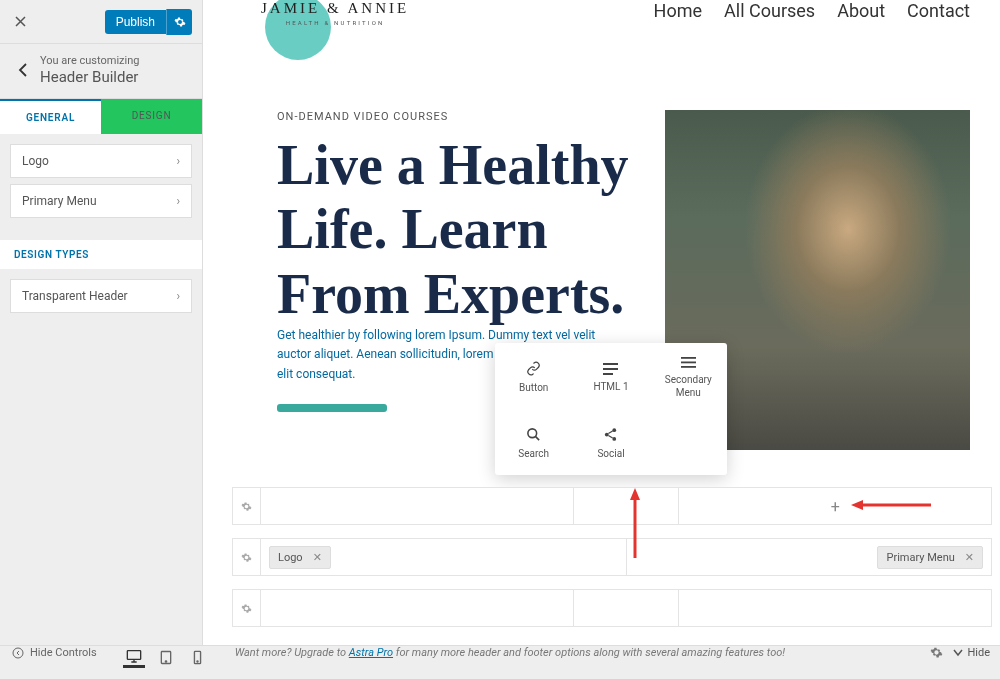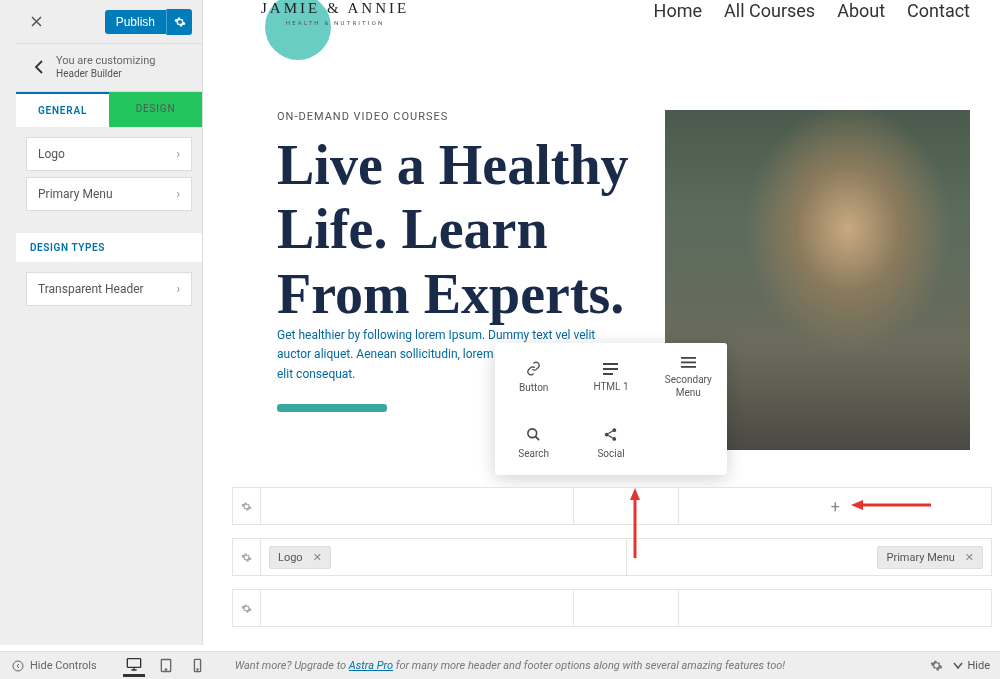--- a/index.html
+++ b/index.html
@@ -1,29 +1,29 @@
 <!DOCTYPE html>
 <html><head>
 <meta charset="utf-8">
 <style>
 * { margin: 0; padding: 0; box-sizing: border-box; }
 body { font-family: -apple-system, BlinkMacSystemFont, "Segoe UI", Roboto, sans-serif; font-size: 13px; color: #333; background: #fff; width: 1000px; height: 679px; overflow: hidden; position: relative; }
 
 
-.sidebar { position: absolute; left: 0; top: 0; width: 203px; height: 645px; background: #eeeeee; border-right: 1px solid #ddd; padding-left: 16px; }
+.sidebar { position: absolute; left: 0; top: 0; width: 203px; height: 645px; background: #eeeeee; border-right: 1px solid #ddd; }
 .sidebar-top { height: 44px; display: flex; align-items: center; justify-content: space-between; padding: 0 10px; border-bottom: 1px solid #ddd; background: #eee; }
 .close-x { width: 20px; height: 20px; display: flex; align-items: center; justify-content: center; cursor: pointer; color: #555; font-size: 14px; }
 .publish-group { display: flex; align-items: center; gap: 0; }
 .publish-btn { background: #007cba; color: #fff; border: none; padding: 5px 11px; font-size: 12px; cursor: pointer; border-radius: 3px 0 0 3px; }
 .publish-gear { background: #007cba; color: #fff; width: 26px; height: 26px; display: flex; align-items: center; justify-content: center; border-radius: 0 3px 3px 0; border-left: 1px solid rgba(255,255,255,0.3); cursor: pointer; }
 .section-head { display: flex; align-items: center; padding: 10px 14px 12px 10px; border-bottom: 1px solid #ddd; }
 .back-chev { width: 24px; height: 24px; display: flex; align-items: center; justify-content: center; cursor: pointer; margin-right: 6px; }
 .head-text { flex: 1; }
 .head-small { font-size: 11px; color: #666; }
-.head-title { font-size: 10px; color: #555; margin-top: 1px; }
+.head-title { font-size: 15px; color: #555; margin-top: 1px; }
 .tabs { display: flex; background: #22c55e; }
 .tab { flex: 1; text-align: center; padding: 11px 0; font-size: 10px; letter-spacing: 0.8px; color: #555; cursor: pointer; }
 .tab.active { background: #fff; color: #0073aa; border-top: 2px solid #0073aa; font-weight: 600; }
 .tab.inactive { color: #555; }
 .list-items { padding: 10px; }
 .list-item { background: #fff; border: 1px solid #ddd; padding: 9px 11px; display: flex; align-items: center; justify-content: space-between; margin-bottom: 6px; cursor: pointer; font-size: 12px; color: #555; }
 .chev-right { color: #888; }
 .section-label { background: #fff; padding: 9px 14px; font-size: 10px; letter-spacing: 0.6px; color: #0073aa; font-weight: 600; margin-top: 6px; }
 
 
@@ -65,21 +65,21 @@
 .bcell .plus { color: #888; font-size: 16px; cursor: pointer; }
 .chip { background: #eaeaea; border: 1px solid #ddd; padding: 4px 8px; font-size: 11px; color: #555; display: flex; align-items: center; gap: 10px; border-radius: 2px; }
 .chip .x { color: #888; cursor: pointer; font-size: 11px; }
 
 
 .arrow-red { position: absolute; pointer-events: none; }
 .arrow-h { left: 851px; top: 500px; width: 80px; height: 10px; }
 .arrow-v { left: 630px; top: 488px; width: 10px; height: 70px; }
 
 
-.bottom-bar { position: absolute; left: 0; bottom: 0; width: 100%; height: 28px; background: #eeeeee; border-top: 1px solid #ddd; display: flex; align-items: center; font-size: 11px; color: #666; }
+.bottom-bar { position: absolute; left: 0; bottom: 0; width: 100%; height: 34px; background: #eeeeee; border-top: 1px solid #ddd; display: flex; align-items: flex-start; font-size: 11px; color: #666; }
 .hide-controls { display: flex; align-items: center; gap: 6px; padding: 0 12px; cursor: pointer; }
 .devices { display: flex; gap: 10px; margin-left: 14px; }
 .device { width: 22px; height: 22px; display: flex; align-items: center; justify-content: center; cursor: pointer; }
 .device.active { border-bottom: 3px solid #333; }
 .bottom-msg { margin-left: 26px; font-style: italic; color: #777; flex: 1; }
 .bottom-msg a { color: #0073aa; text-decoration: underline; }
 .bottom-right { display: flex; align-items: center; gap: 10px; padding-right: 10px; }
 .hide-builder { display: flex; align-items: center; gap: 4px; cursor: pointer; font-size: 11px; color: #555; }
 .gear-small { color: #777; cursor: pointer; }
 

